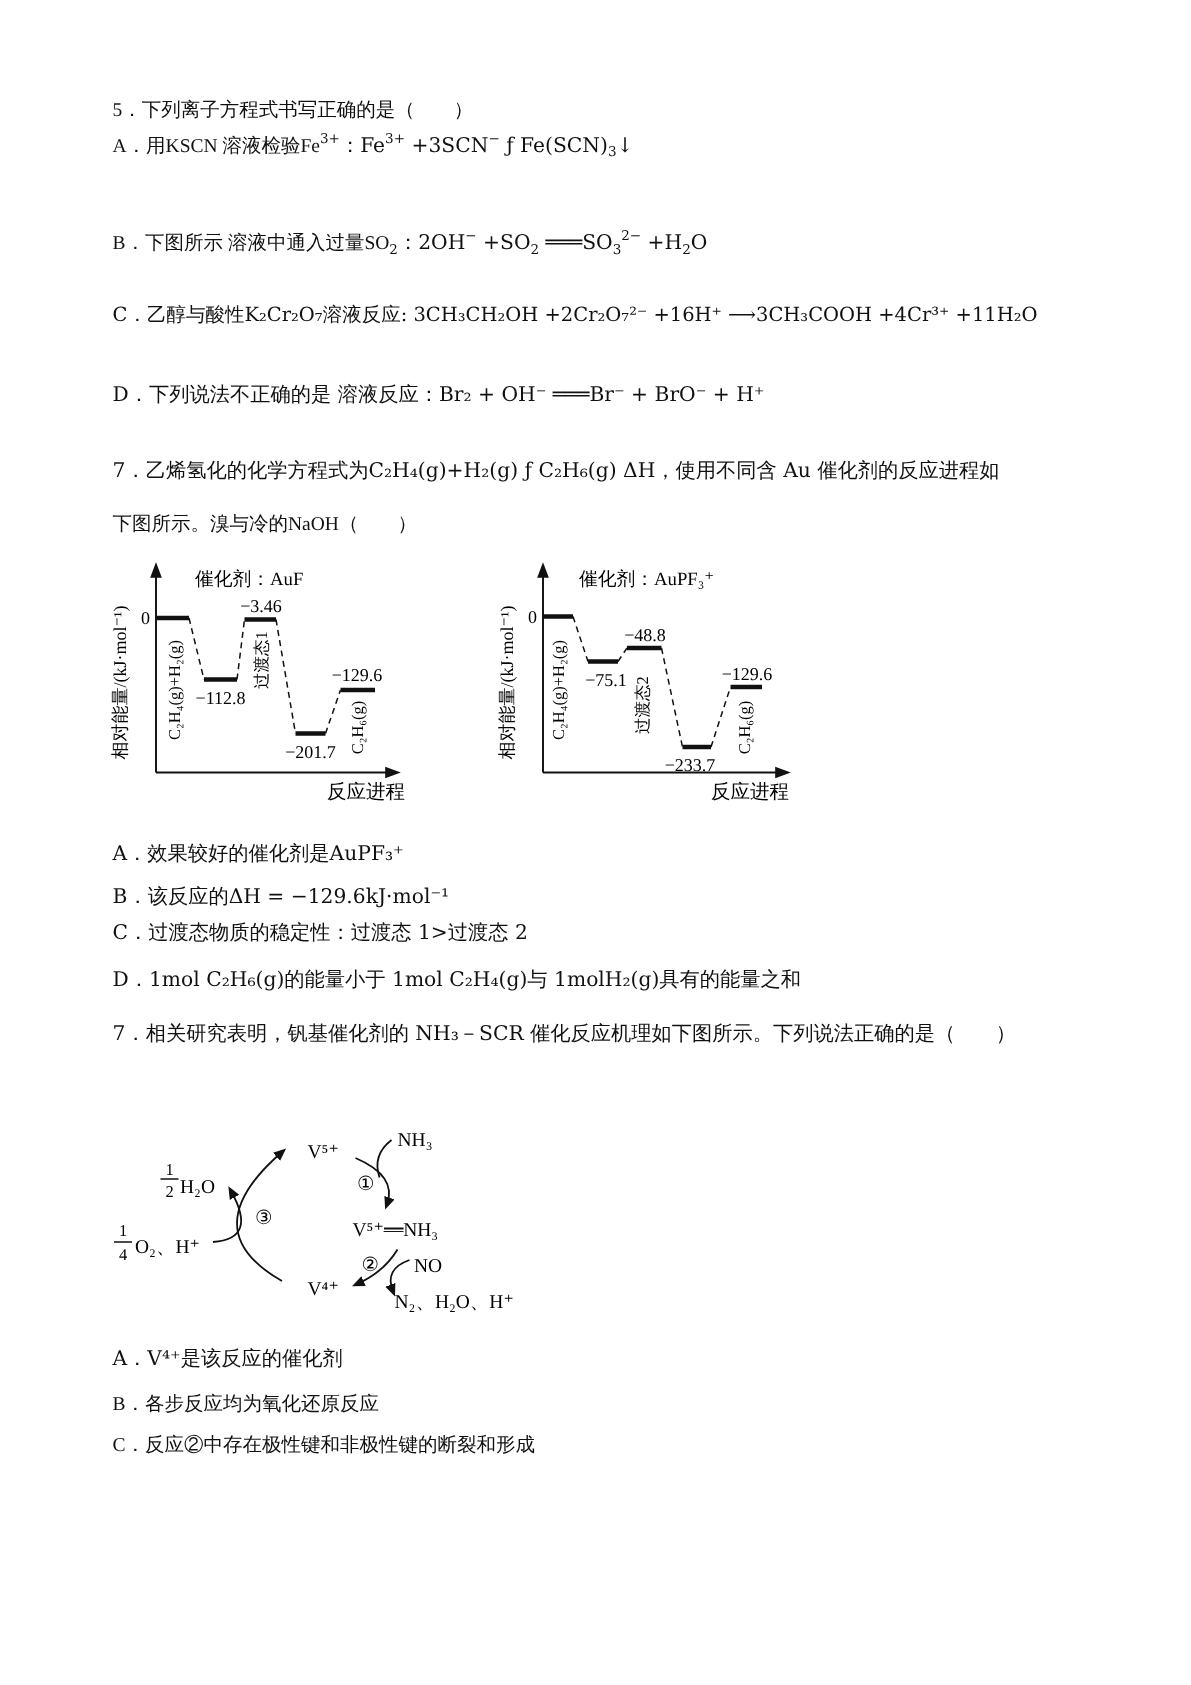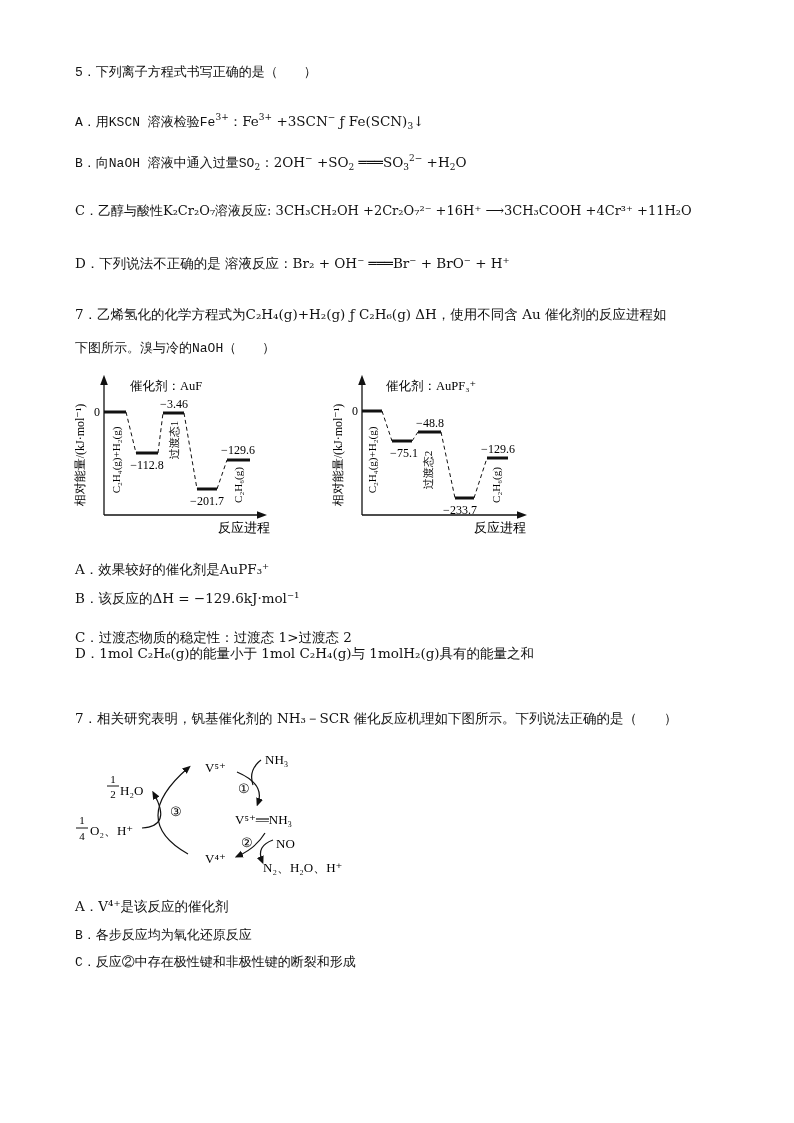--- a/index.html
+++ b/index.html
@@ -1,35 +1,35 @@
 <!DOCTYPE html>
 <html><head>
 <meta charset="utf-8">
 <style>
   html, body { margin: 0; padding: 0; background: #ffffff; }
   body { width: 794px; height: 1123px; position: relative; overflow: hidden;
          font-family: "DejaVu Serif", "Liberation Serif", serif; color: #111; }
   .line { position: absolute; left: 75px; font-size: 13.5px; line-height: 18px; white-space: nowrap; }
   .line sub { font-size: 9px; vertical-align: -3px; }
   .line sup { font-size: 9px; vertical-align: 6px; }
-  .cjk { font-family: Liberation Mono, monospace; font-size: 13px; }
+  .cjk { font-family: Liberation Serif, serif; font-size: 13px; }
   svg text { font-family: "Liberation Serif", "DejaVu Serif", serif; }
   .fig { position: absolute; }
 </style>
 </head>
 <body>
 
 <div class="line cjk" style="top:64px">5．下列离子方程式书写正确的是（　　）</div>
 
-<div class="line" style="top:108px">
+<div class="line" style="top:84px">
   <span class="cjk">A．用KSCN 溶液检验Fe</span><sup>3+</sup><span>：Fe</span><sup>3+</sup><span> +3SCN</span><sup>−</sup><span> ƒ  Fe(SCN)</span><sub>3</sub><span>↓</span>
 </div>
 
 <div class="line" style="top:149px">
-  <span class="cjk">B．向NaOH 溶液中通入过量SO</span><sub>2</sub><span>：2OH</span><sup>−</sup><span> +SO</span><sub>2</sub><span> ═══SO</span><sub>3</sub><sup>2−</sup><span> +H</span><sub>2</sub><span>O</span>
+  <span class="cjk">B．下图所示 溶液中通入过量SO</span><sub>2</sub><span>：2OH</span><sup>−</sup><span> +SO</span><sub>2</sub><span> ═══SO</span><sub>3</sub><sup>2−</sup><span> +H</span><sub>2</sub><span>O</span>
 </div>
 
 <div class="line" style="top:202px; font-size:13px">C．乙醇与酸性K₂Cr₂O₇溶液反应: 3CH₃CH₂OH +2Cr₂O₇²⁻ +16H⁺ ⟶3CH₃COOH +4Cr³⁺ +11H₂O</div>
 <div class="line" style="top:254px">D．下列说法不正确的是 溶液反应：Br₂ + OH⁻ ═══Br⁻ + BrO⁻ + H⁺</div>
 
 <div class="line" style="top:305px">7．乙烯氢化的化学方程式为C₂H₄(g)+H₂(g) ƒ  C₂H₆(g)   ΔH，使用不同含 Au 催化剂的反应进程如</div>
 <div class="line cjk" style="top:340px">下图所示。溴与冷的NaOH（　　）</div>
 
 <svg class="fig" style="left:70px; top:370px" width="210" height="170">
   <defs>
@@ -100,24 +100,24 @@
   <text x="100" y="57" font-size="12" text-anchor="middle">−48.8</text>
   <text x="130" y="144" font-size="12" text-anchor="middle">−233.7</text>
   <text x="168" y="83" font-size="12" text-anchor="middle">−129.6</text>
   <text x="46" y="90" font-size="11" transform="rotate(-90 46 90)" text-anchor="middle">C₂H₄(g)+H₂(g)</text>
   <text x="102" y="100" font-size="11" transform="rotate(-90 102 100)" text-anchor="middle">过渡态2</text>
   <text x="170" y="115" font-size="11" transform="rotate(-90 170 115)" text-anchor="middle">C₂H₆(g)</text>
 </svg>
 
 <div class="line" style="top:560px">A．效果较好的催化剂是AuPF₃⁺</div>
 <div class="line" style="top:589px">B．该反应的ΔH = −129.6kJ·mol⁻¹</div>
-<div class="line" style="top:628px">C．过渡态物质的稳定性：过渡态 1&gt;过渡态 2</div>
+<div class="line" style="top:613px">C．过渡态物质的稳定性：过渡态 1&gt;过渡态 2</div>
 <div class="line" style="top:644px">D．1mol C₂H₆(g)的能量小于 1mol C₂H₄(g)与 1molH₂(g)具有的能量之和</div>
 
-<div class="line" style="top:709px">7．相关研究表明，钒基催化剂的 NH₃－SCR 催化反应机理如下图所示。下列说法正确的是（　　）</div>
+<div class="line" style="top:680px">7．相关研究表明，钒基催化剂的 NH₃－SCR 催化反应机理如下图所示。下列说法正确的是（　　）</div>
 
 <svg class="fig" style="left:70px; top:740px" width="300" height="145">
   <defs>
     <marker id="ah3" markerWidth="7" markerHeight="7" refX="4" refY="3.5" orient="auto">
       <path d="M0,0.5 L7,3.5 L0,6.5 Z" fill="#111"></path>
     </marker>
   </defs>
   <g fill="none" stroke="#111" stroke-width="1.2">
 
     <path d="M 118 114 Q 58 80 118 28" marker-end="url(#ah3)"></path>

